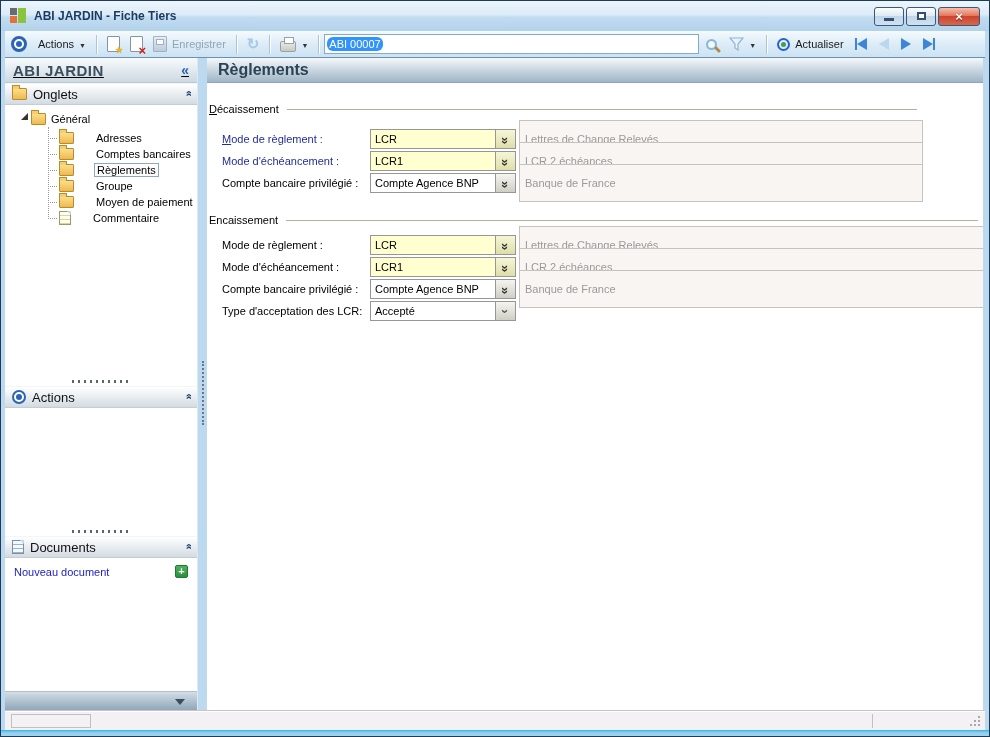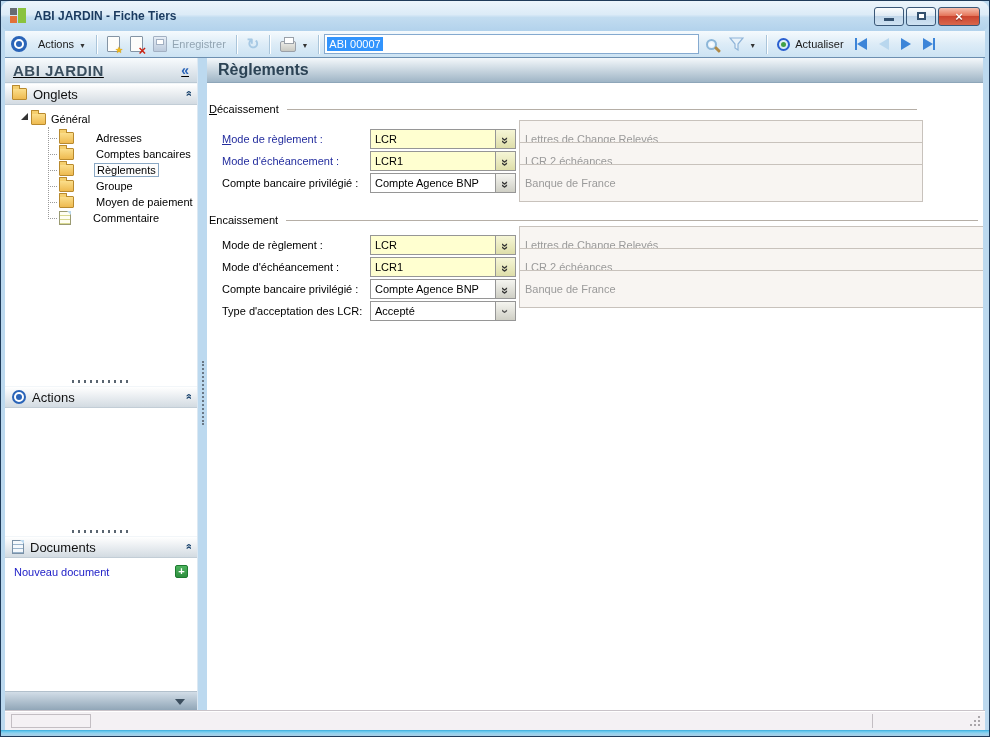--- a/index.html
+++ b/index.html
@@ -3,21 +3,21 @@
 <meta charset="utf-8">
 <style>
   * { box-sizing:border-box; margin:0; padding:0; }
   body { background:#e8e8e8; font-family:"Liberation Sans", sans-serif; }
   .window { position:relative; width:990px; height:737px; background:#bcd9ef;
             border:1px solid #1f3b5a; overflow:hidden; font-size:11px; color:#000; }
 
   
   .titlebar { position:absolute; top:0; left:0; right:0; height:30px;
     background:linear-gradient(#ecf5fc 0%, #dcebf7 45%, #c2dcf0 55%, #b2d2ec 100%);
-    display:flex; align-items:center; padding:0 9px; gap:8px;border-radius:9px; }
+    display:flex; align-items:center; padding:0 9px; gap:8px; }
   .app-icon { width:16px; height:16px; display:grid; grid-template-columns:7px 8px; grid-template-rows:7px 7px; gap:1px; }
   .app-icon .sq1 { background:#676c72; }
   .app-icon .sq2 { background:#8ac33e; grid-row:1 / span 2; grid-column:2; }
   .app-icon .sq3 { background:#e2713a; }
   .title-text { color:#1a3a5f; font-size:12px; font-weight:bold; flex:1; }
   .winbtns { display:flex; gap:2px; }
   .winbtn { width:30px; height:19px; border:1px solid #3a5878; border-radius:3px;
     background:linear-gradient(#fdfefe,#dfeaf4 45%,#c0d6e9 50%,#cfe2f2);
     display:flex; align-items:center; justify-content:center; position:relative; }
   .winbtn.close { width:42px; background:linear-gradient(#f6bfae,#e5765b 45%,#cb4530 50%,#d9674c); }
@@ -38,21 +38,21 @@
   .caret-down::before { content:"▼"; font-size:7px; color:#333; }
   .icon-page { width:13px; height:16px; background:#fdfdfb; border:1px solid #8494a4; border-radius:1px; position:relative; flex:none; }
   .icon-page.new-star::after { content:"★"; position:absolute; right:-4px; bottom:-4px; font-size:9px; color:#f0b818; text-shadow:0 0 1px #a97806; }
   .icon-page.del-x::after { content:"×"; position:absolute; right:-4px; bottom:-7px; font-size:13px; font-weight:bold; color:#cc2211; }
   .icon-save { width:14px; height:16px; background:linear-gradient(#e6edf6,#bccadc); border:1px solid #a2b0c2; border-radius:1px; position:relative; flex:none; }
   .icon-save::before { content:""; position:absolute; left:2px; top:2px; right:2px; height:4px; background:#ffffff; border:1px solid #a2b0c2; }
   .icon-refresh-pale::before { content:"↻"; font-size:15px; font-weight:bold; color:#a7c9e4; }
   .icon-printer { width:16px; height:11px; background:linear-gradient(#ebebe7,#c9c9c2); border:1px solid #9aa0a8; border-radius:2px; position:relative; margin-top:4px; flex:none; }
   .icon-printer::before { content:""; position:absolute; top:-5px; left:3px; width:8px; height:5px; background:#fff; border:1px solid #9aa0a8; }
   .record-field { width:375px; height:20px; background:#fff; border:1px solid #85aad0; display:flex; align-items:center; padding:0 2px; flex:none; }
-  .record-sel { background:#3194fd; color:#fff; padding:1px 2px; font-size:11px; }
+  .record-sel { background:#3194fd; color:#fff; padding:1px 2px; font-size:11px;border-radius:6px; }
   .icon-magnifier { width:11px; height:11px; border:2px solid #8cb6d8; border-radius:50%; background:radial-gradient(#ffffff,#dcedfa); position:relative; flex:none; margin:0 2px; }
   .icon-magnifier::after { content:""; position:absolute; width:7px; height:3px; background:#b08a48; border-radius:1px; right:-6px; bottom:-3px; transform:rotate(45deg); }
   .icon-actualiser { width:13px; height:13px; border:2px solid #2a5fd0; border-radius:50%; position:relative; flex:none; }
   .icon-actualiser::after { content:""; position:absolute; inset:2px; border-radius:50%; background:#43a047; }
   .nav-btn { display:flex; align-items:center; padding:3px 6px; flex:none; }
   .tri-right { width:0; height:0; border-top:6px solid transparent; border-bottom:6px solid transparent; border-left:10px solid #3d85d8; }
   .tri-left  { width:0; height:0; border-top:6px solid transparent; border-bottom:6px solid transparent; border-right:10px solid #3d85d8; }
   .tri-pale.tri-left { border-right-color:#b9d7ee; }
   .nav-bar { width:2px; height:12px; background:#3d85d8; }
 

